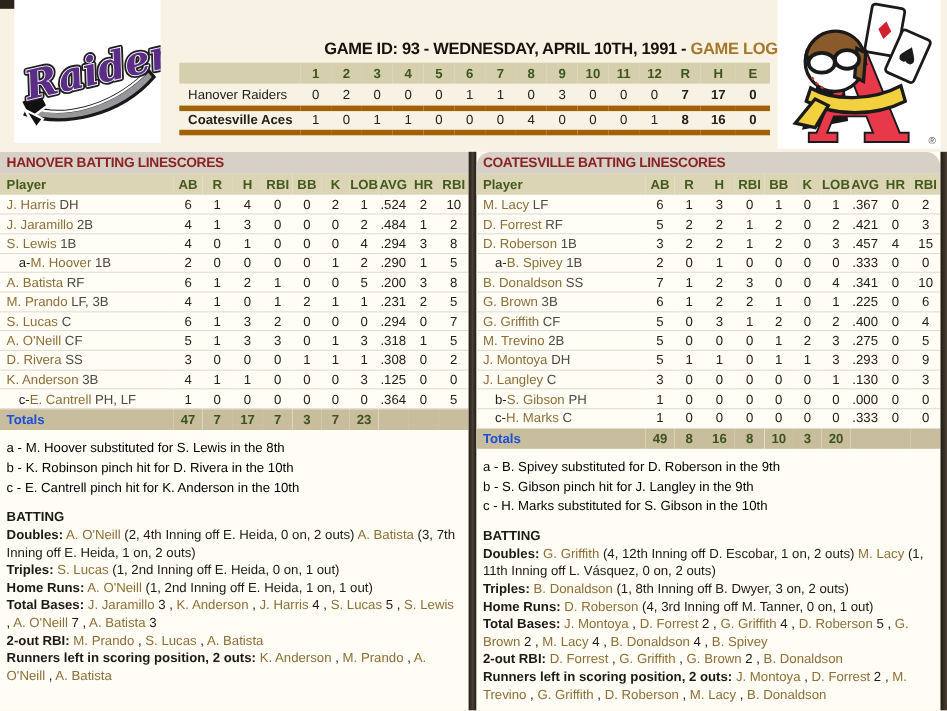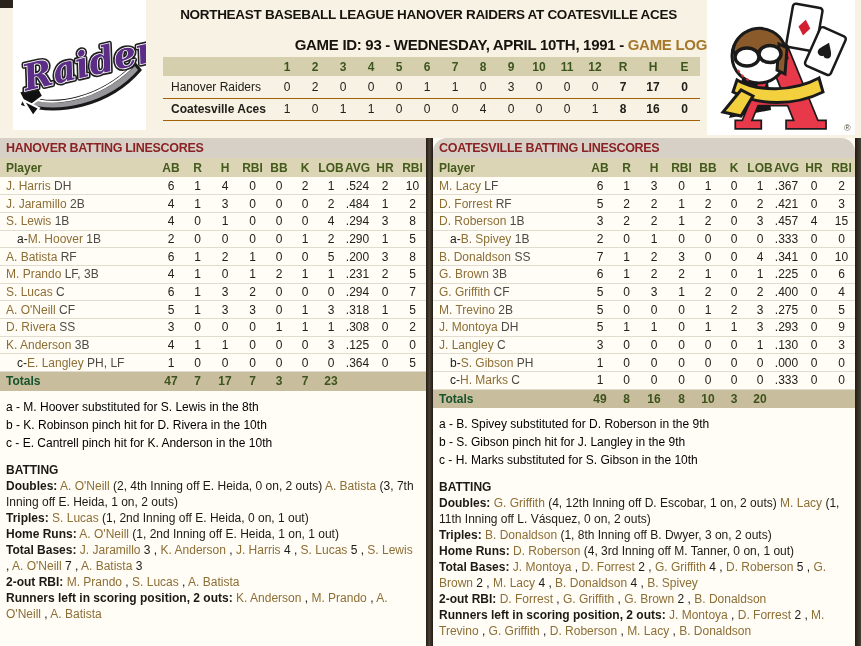--- a/index.html
+++ b/index.html
@@ -33,21 +33,21 @@
   table { border-collapse:collapse; }
   .linescore {
     position:absolute; left:163px; top:57px; width:537px; table-layout:fixed;
     font-size:12px;
   }
   .linescore th {
     background:#d6cfae; color:#3d561e; font-weight:bold; height:19px;
     text-align:center; font-size:12px;
   }
   .linescore td {
-    height:22px; text-align:center; border-bottom:1px solid #a16207; color:#22201b;
+    height:22px; text-align:center; border-bottom:5px solid #a16207; color:#22201b;
     background:transparent;
   }
   .linescore td.team { text-align:left; padding-left:8px; white-space:nowrap; }
   .linescore td.rhe { font-weight:bold; }
   .linescore tr.bold-team td.team { font-weight:bold; }
 
   
   .main { position:absolute; left:0; top:138px; width:861px; height:508px; background:#fffdf6; }
   .divider    { position:absolute; left:426px; top:0; width:7px; height:508px;
                 background:linear-gradient(90deg,#211c15,#4a4033,#211c15); }
@@ -71,21 +71,21 @@
     height:17.7px; border-bottom:1px solid #e0dcd0; text-align:center;
     color:#22201b; white-space:nowrap; overflow:hidden;
   }
   .bat-table td.player-cell { text-align:left; padding-left:6px; }
   .bat-table td.player-cell.sub { padding-left:17px; }
   .pname { color:#8d6e35; cursor:pointer; }
   .ppos  { color:#4c4a45; }
   .bat-table tr.totals td {
     background:#c8bd9c; color:#3d531d; font-weight:bold; border-bottom:none; height:19px;
   }
-  .bat-table tr.totals td.player-cell { color:#14532d; }
+  .bat-table tr.totals td.player-cell { color:#1d4ed8; }
 
   .notes { padding:7px 6px 0 6px; font-size:12px; line-height:18px; color:#000000; }
   .batting { padding:10px 8px 0 6px; font-size:12px; line-height:16px; color:#1c1a16; }
   .batting .bat-heading { font-weight:bold; }
   .batting .bat-label { font-weight:bold; }
   .batting .bat-link { color:#8d6e35; cursor:pointer; }
 </style>
 </head>
 <body>
 
@@ -101,21 +101,20 @@
         <path d="M6 88 L24 80 L30 92 L14 104 Z" fill="#111111" stroke="#ffffff" stroke-width="2"></path>
         <path d="M10 96 L26 104 L20 112 Z" fill="#111111" stroke="#ffffff" stroke-width="2"></path>
 
         <g transform="rotate(-13 66 60)">
           <text x="8" y="74" font-family="'DejaVu Serif', serif" font-style="italic" font-weight="bold" font-size="36" fill="none" stroke="#1e1e1e" stroke-width="5" stroke-linejoin="round">Raiders</text>
           <text x="8" y="74" font-family="'DejaVu Serif', serif" font-style="italic" font-weight="bold" font-size="36" fill="#5b2d87" stroke="#ffffff" stroke-width="1.6" paint-order="stroke">Raiders</text>
         </g>
       </svg>
     </div>
 
-    <div class="title">NORTHEAST BASEBALL LEAGUE HANOVER RAIDERS AT COATESVILLE ACES</div>
     <div class="subtitle"><span>GAME ID: 93 - WEDNESDAY, APRIL 10TH, 1991 - </span><a class="gamelog">GAME LOG</a></div>
 
     <table class="linescore">
       <colgroup id="ls-cols">
           <col style="width: 110px;">
           <col style="width: 28px;">
           <col style="width: 28px;">
           <col style="width: 28px;">
           <col style="width: 28px;">
           <col style="width: 28px;">
@@ -379,21 +378,21 @@
               <td>1</td>
               <td>0</td>
               <td>0</td>
               <td>0</td>
               <td>3</td>
               <td>.125</td>
               <td>0</td>
               <td>0</td>
             </tr>
             <tr>
-              <td class="player-cell sub"><span>c-</span><span class="pname">E. Langley</span><span class="ppos"> PH, LF</span></td>
+              <td class="player-cell sub"><span>c-</span><span class="pname">E. Cantrell</span><span class="ppos"> PH, LF</span></td>
               <td>1</td>
               <td>0</td>
               <td>0</td>
               <td>0</td>
               <td>0</td>
               <td>0</td>
               <td>0</td>
               <td>.364</td>
               <td>0</td>
               <td>5</td>

